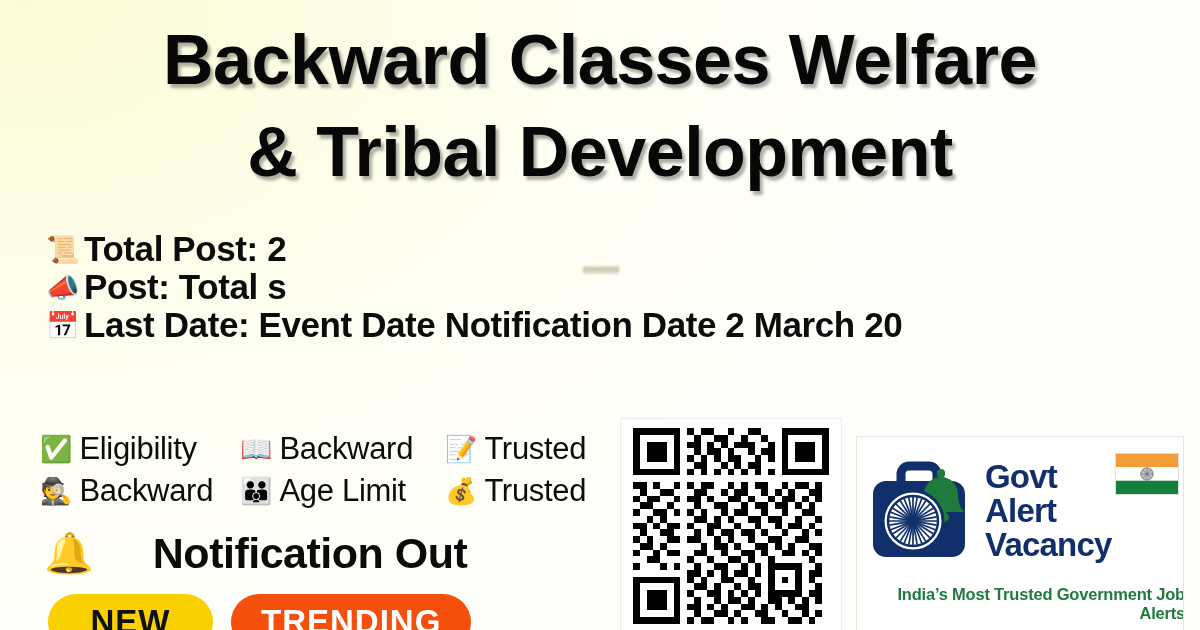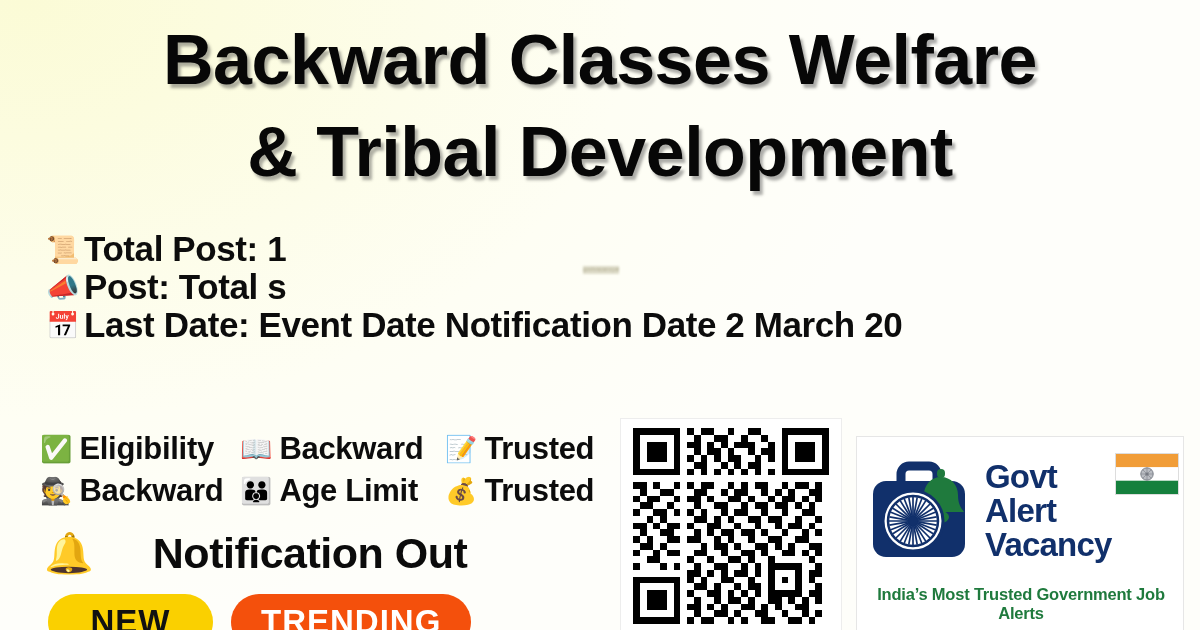--- a/index.html
+++ b/index.html
@@ -130,21 +130,21 @@
   .feature-emoji {
     font-family: "DejaVu Sans", sans-serif;
     font-size: 26px;
     line-height: 1;
     margin-right: 7px;
     flex: 0 0 auto;
   }
 
   .feature-label {
     font-family: "Liberation Sans", sans-serif;
-    font-weight: bold;
+    font-weight: normal;
     font-size: 31px;
     line-height: 36px;
     letter-spacing: -0.3px;
     color: #0c0c0c;
   }
 
   
   .notify-row {
     position: absolute;
     left: 44px;
@@ -267,21 +267,21 @@
     width: 64px;
     height: 42px;
     border: 1px solid #dddddd;
   }
 
   .logo-tagline {
     position: absolute;
     left: 0;
     top: 148px;
     width: 328px;
-    text-align: center;
+    text-align: right;
     font-family: "Liberation Sans", sans-serif;
     font-weight: bold;
     font-size: 16.5px;
     letter-spacing: -0.2px;
     color: #1f7a3d;
   }
 </style>
 </head>
 <body>
 
@@ -289,21 +289,21 @@
 
   <div class="title-block">
     <div class="title-line">Backward Classes Welfare</div>
     <div class="title-line">&amp; Tribal Development</div>
   </div>
 
   <div class="info-block">
 
     <div class="info-row">
       <span class="info-emoji">📜</span>
-      <span class="info-text">Total Post: 1</span>
+      <span class="info-text">Total Post: 2</span>
     </div>
 
     <div class="info-row">
       <span class="info-emoji">📣</span>
       <span class="info-text">Post: Total s</span>
     </div>
 
     <div class="info-row">
       <span class="info-emoji">📅</span>
       <span class="info-text">Last Date: Event Date Notification Date 2 March 20</span>

